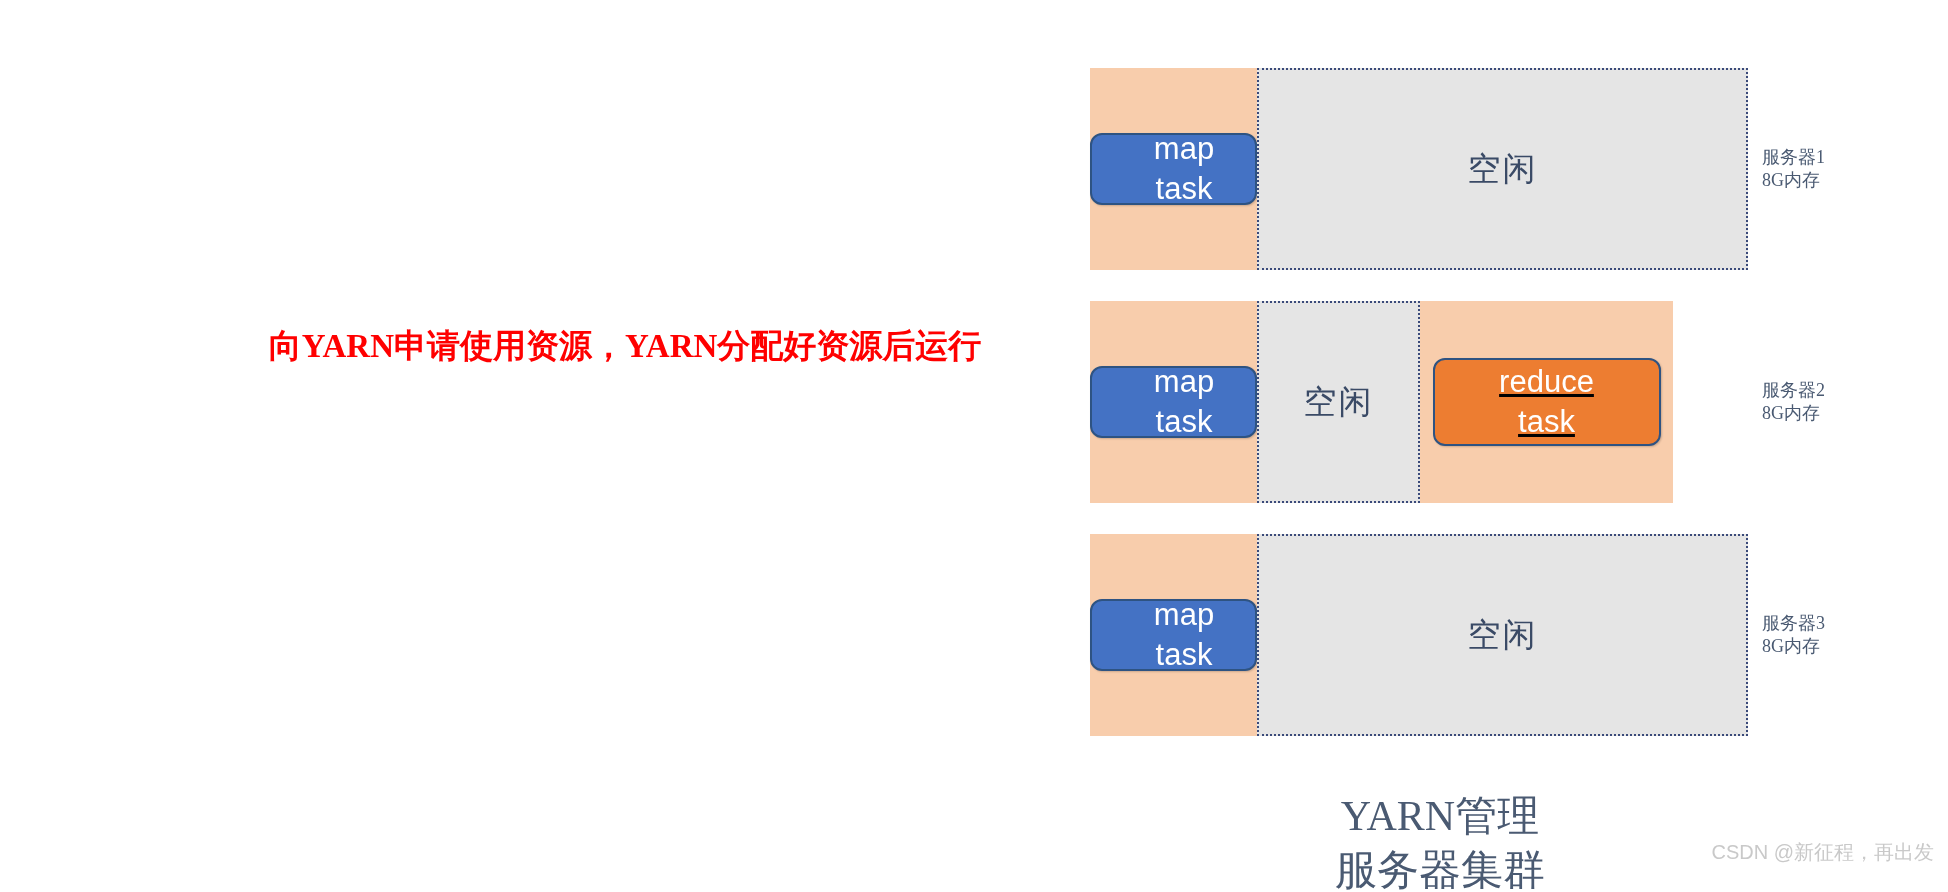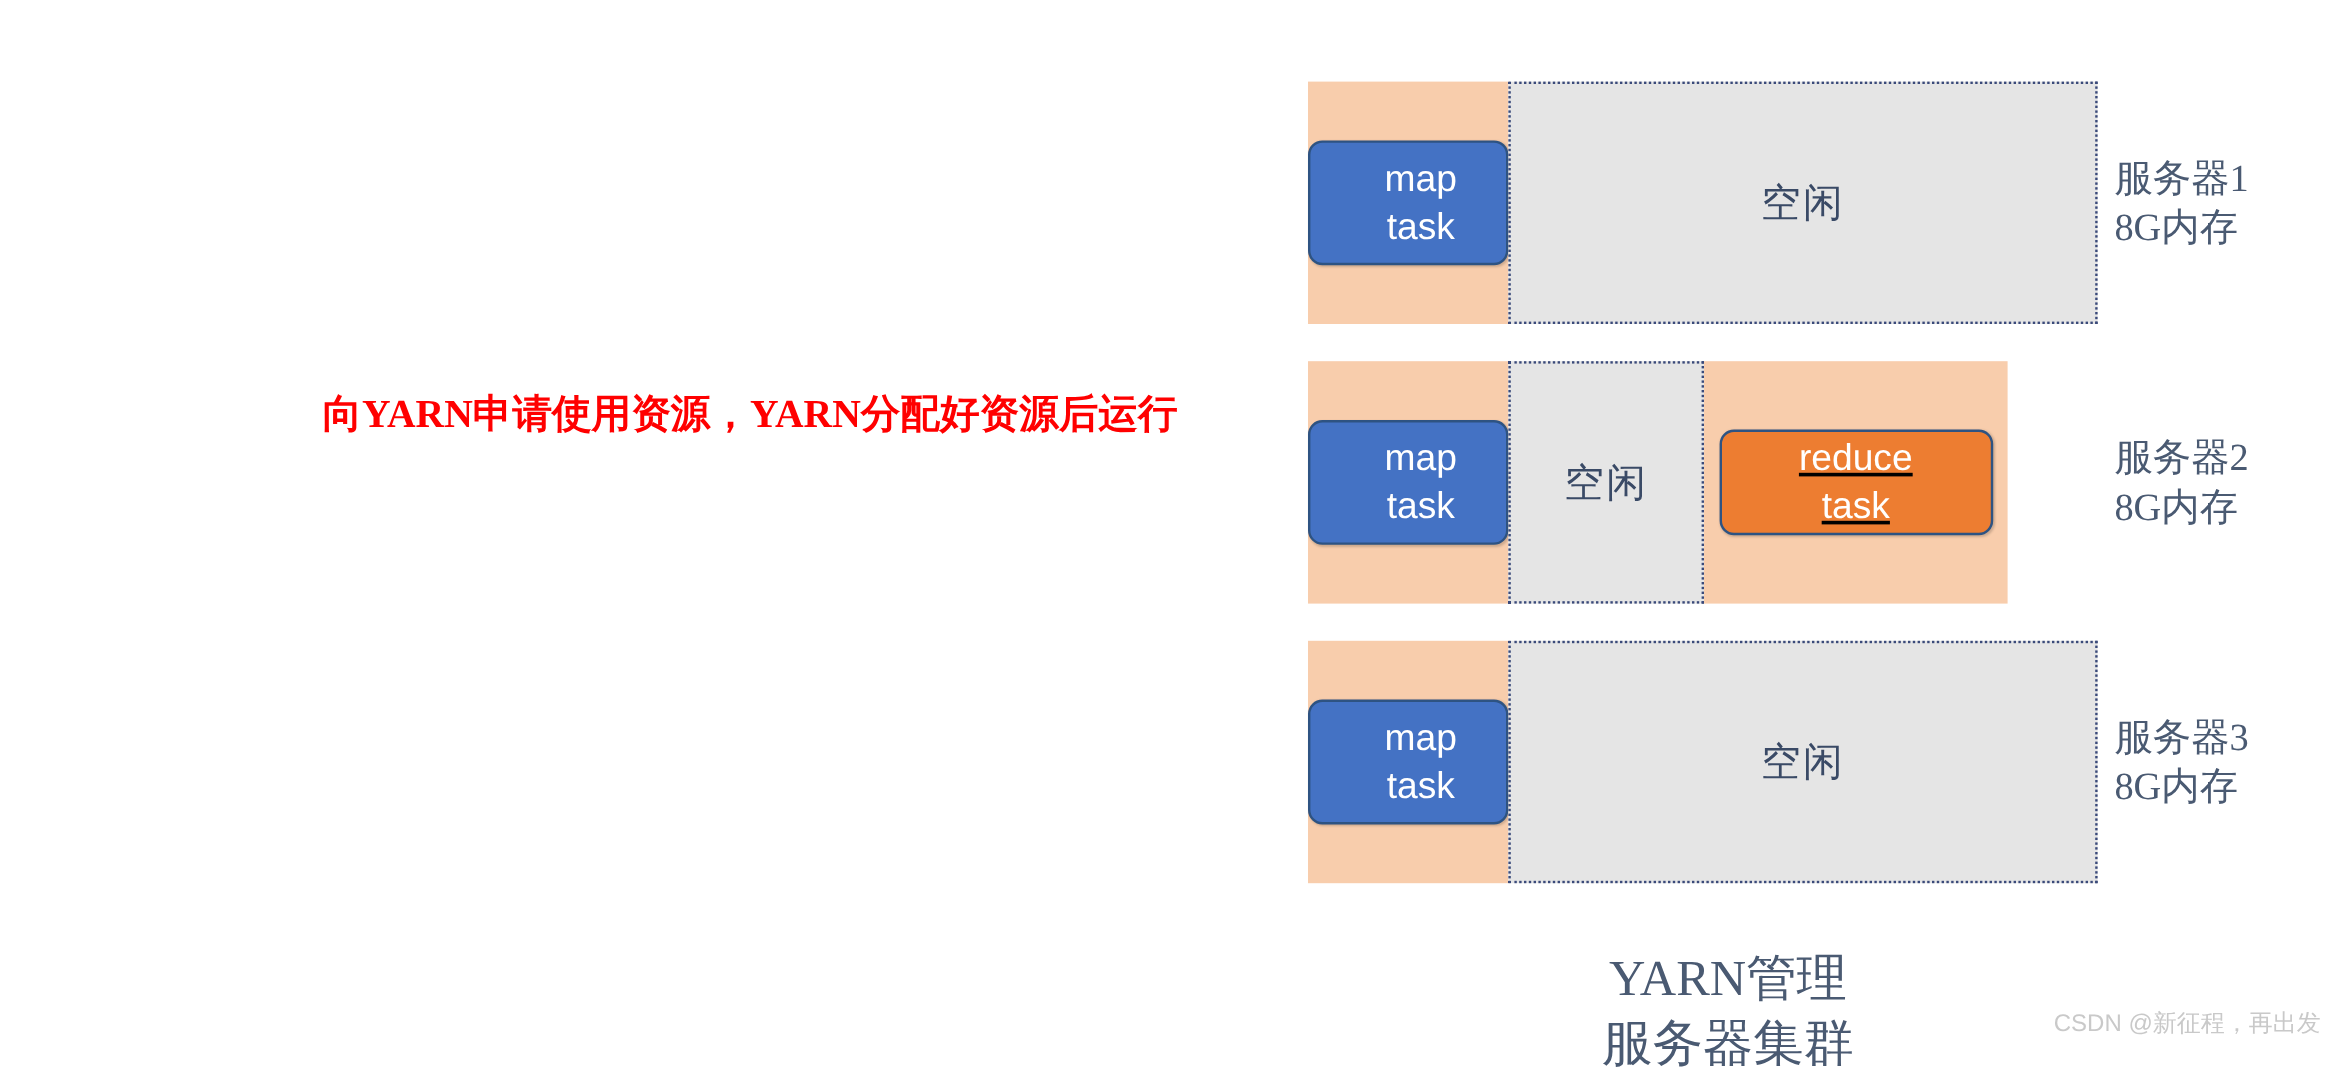--- a/index.html
+++ b/index.html
@@ -72,42 +72,42 @@
     border: 2px solid #2E5382;
     color: #FFFFFF;
     font-family: "Liberation Sans", sans-serif;
     font-size: 31px;
     line-height: 1.28;
     box-shadow: 1px 1px 2px rgba(0,0,0,0.18);
   }
   .task-map {
     background: #4472C4;
     width: 167px;
-    height: 104px;
+    height: 72px;
     padding-left: 21px;
   }
   .task-reduce {
     background: #ED7D31;
     width: 228px;
     height: 88px;
   }
   .free-label {
     color: #3A4A66;
     font-family: "Liberation Serif", serif;
     font-size: 33px;
     letter-spacing: 2px;
   }
   .server-label {
     position: absolute;
     left: 672px;
     top: 50%;
     transform: translateY(-50%);
     color: #4A5A72;
     font-family: "Liberation Serif", serif;
-    font-size: 32px;
+    font-size: 18px;
     line-height: 1.28;
     white-space: nowrap;
   }
 
   
   #caption {
     position: absolute;
     left: 1245px;
     top: 790px;
     width: 390px;

